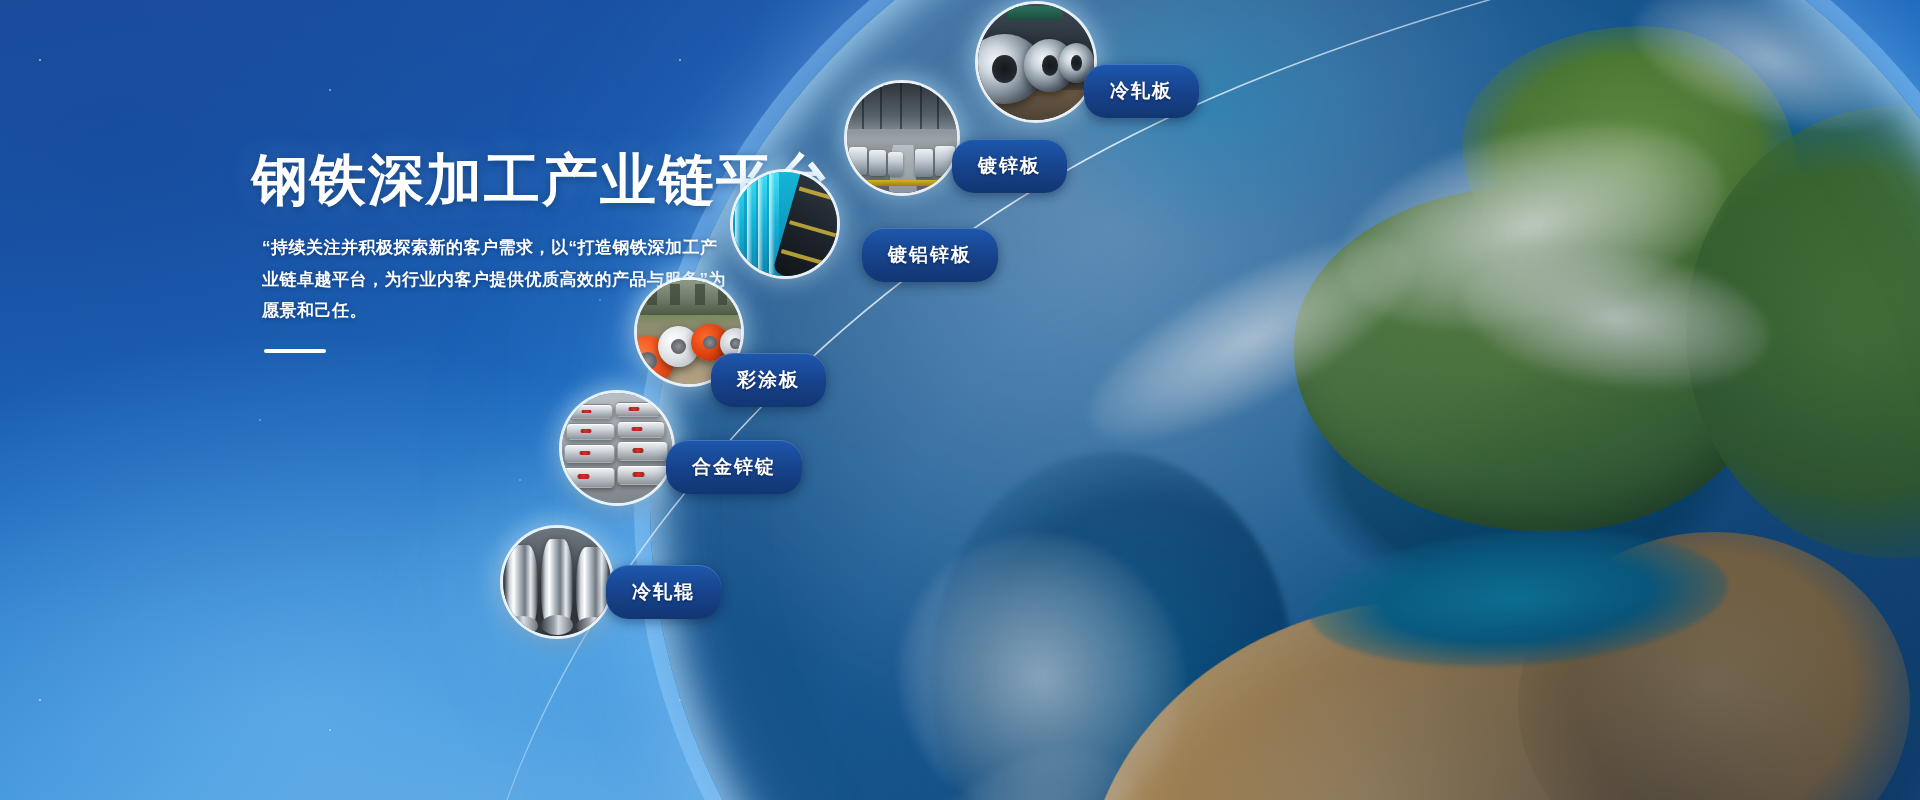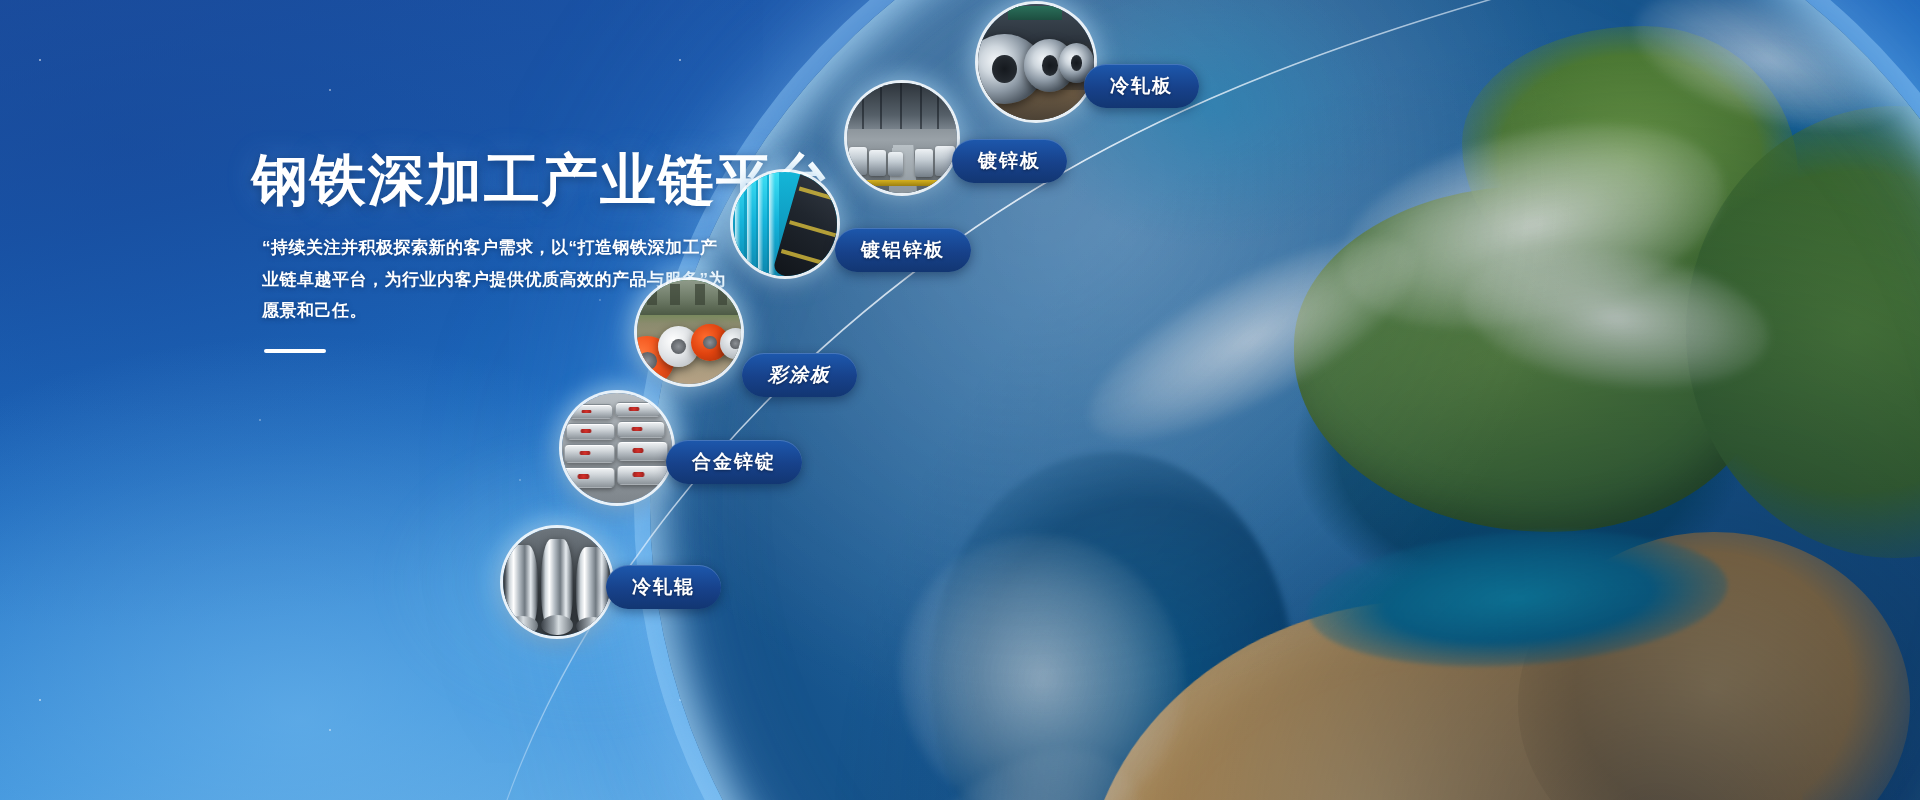--- a/index.html
+++ b/index.html
@@ -139,21 +139,21 @@
   .node{ position:absolute; }
   .thumb{
     position:absolute; border-radius:50%; overflow:hidden;
     box-shadow:0 0 0 3px rgba(255,255,255,.85), 0 0 22px 7px rgba(175,225,255,.65), 0 6px 20px rgba(4,26,62,.45);
     background:#123a6b;
   }
   .thumb > .img{ position:absolute; inset:0; }
 
   .pill{
     position:absolute; display:flex; align-items:center; justify-content:center;
-    height:44px; padding:0 26px; border-radius:22px; color:#fff;
+    height:54px; padding:0 26px; border-radius:22px; color:#fff;
     font-size:19px; font-weight:700; letter-spacing:2px; white-space:nowrap;
     background:linear-gradient(180deg,#1d58ad 0%,#17418a 55%,#123672 100%);
     box-shadow:0 3px 12px rgba(4,22,56,.45), inset 0 1px 0 rgba(255,255,255,.18);
     text-shadow:0 1px 3px rgba(0,0,0,.4);
   }
 
   
   
   .art-coils{
     background:linear-gradient(180deg,#3f4a55 0%,#2c343d 32%,#4a4238 64%,#6c5b44 100%);
@@ -314,41 +314,41 @@
         <div class="sheet" style="left:13%"></div>
         <div class="sheet" style="left:24%"></div>
         <div class="sheet" style="left:35%"></div>
         <div class="dark">
             <i style="top:22%"></i>
             <i style="top:52%"></i>
             <i style="top:78%"></i>
           </div>
       </div>
     </div>
-    <div class="pill" style="left:835px; top:228px;">
+    <div class="pill" style="left:862px; top:228px;">
       <span>镀铝锌板</span>
     </div>
   </div>
 
   <div class="node">
     <div class="thumb art-cc" style="left:637px; top:280px; width:104px; height:104px;">
       <div class="img">
         <div class="shed">
             <i style="left:10%"></i>
             <i style="left:32%"></i>
             <i style="left:56%"></i>
             <i style="left:78%"></i>
           </div>
         <div class="ccoil" style="left:-16%; top:54%; width:52%; height:48%; background:radial-gradient(circle at 38% 36%,#ff7a3d 0%,#f4541c 45%,#c33a10 100%);"></div>
         <div class="ccoil" style="left:20%;  top:44%; width:40%; height:40%; background:radial-gradient(circle at 38% 36%,#ffffff 0%,#e2e5e8 45%,#aeb3b8 100%);"></div>
         <div class="ccoil" style="left:52%;  top:42%; width:36%; height:36%; background:radial-gradient(circle at 38% 36%,#ff6a2c 0%,#e0430f 50%,#a8300b 100%);"></div>
         <div class="ccoil" style="left:80%;  top:46%; width:30%; height:30%; background:radial-gradient(circle at 38% 36%,#f5f7f9 0%,#c8cdd2 50%,#969ba0 100%);"></div>
       </div>
     </div>
-    <div class="pill" style="left:742px; top:353px;font-style:italic;">
+    <div class="pill" style="left:711px; top:353px;">
       <span>彩涂板</span>
     </div>
   </div>
 
   <div class="node">
     <div class="thumb art-zinc" style="left:562px; top:393px; width:110px; height:110px;">
       <div class="img">
         <div class="ingot" style="left:6%;  top:10%; width:40%; height:14%;">
             <em></em>
           </div>

